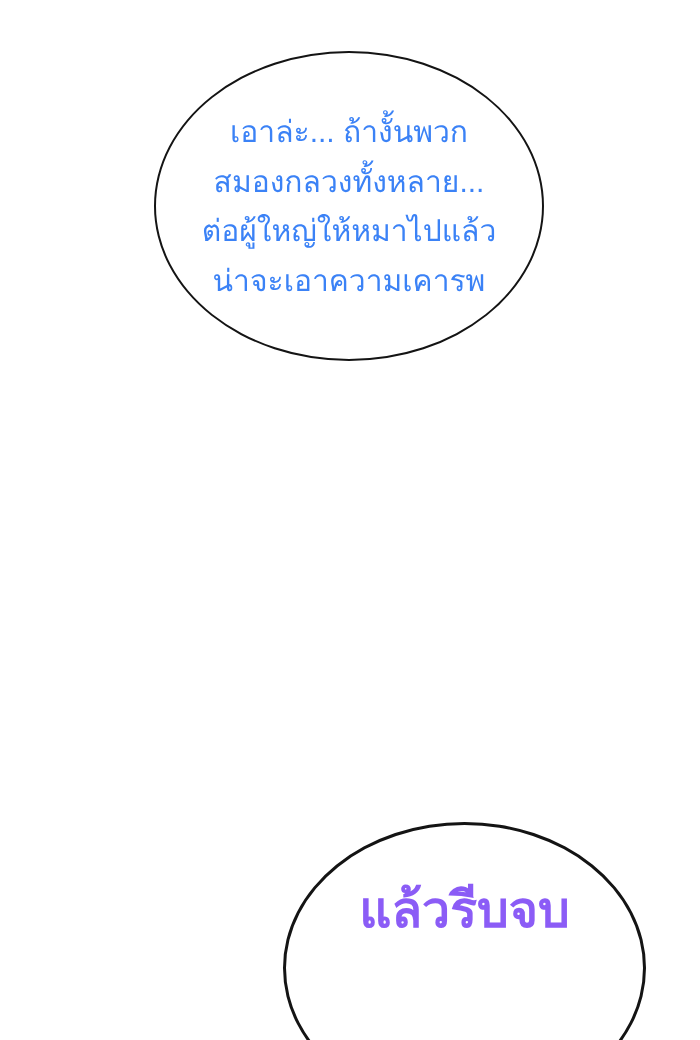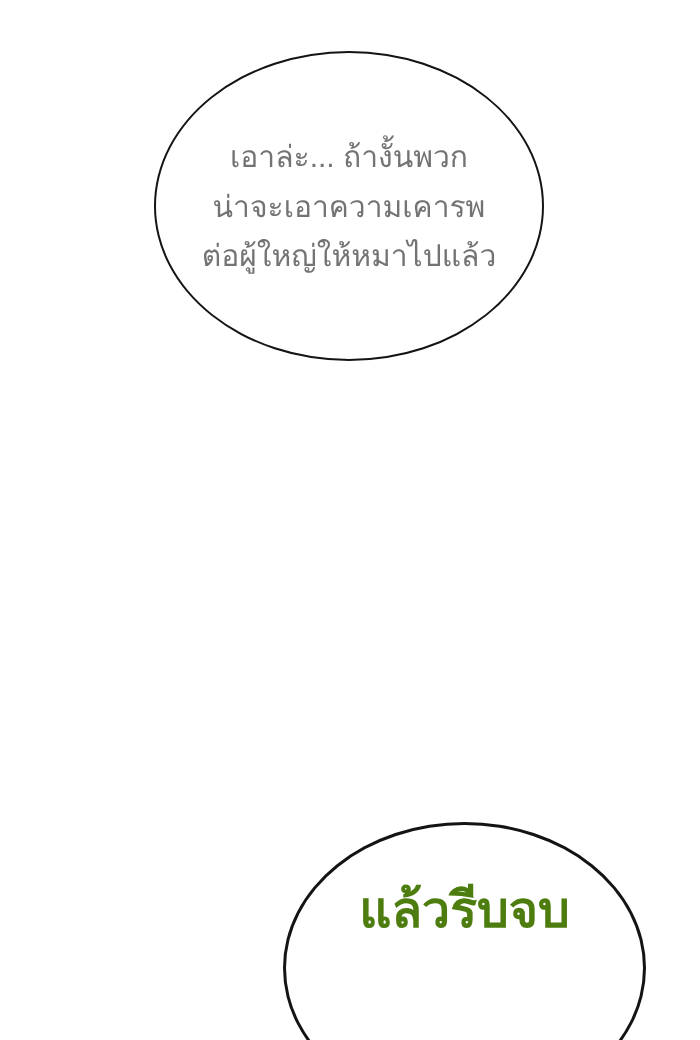--- a/index.html
+++ b/index.html
@@ -33,58 +33,59 @@
       height: 310px;
       border: 2.5px solid #141414;
     }
     .bubble-top .bubble-text {
       position: absolute;
       left: 0;
       right: 0;
       top: 50%;
       transform: translateY(-50%);
       text-align: center;
-      color: #737373;
+      color: #3b82f6;
       font-size: 30px;
       line-height: 49.5px;
       white-space: nowrap;
     }
     .bubble-bottom {
       left: 283px;
       top: 822px;
       width: 363px;
       height: 292px;
       border: 3px solid #141414;
     }
     .bubble-bottom .bubble-text {
       position: absolute;
       left: 0;
       right: 0;
       top: 44px;
       text-align: center;
-      color: #4d7c0f;
+      color: #8b5cf6;
       font-size: 50px;
       font-weight: 700;
       line-height: 82px;
       white-space: nowrap;
     }
     .line {
       display: block;
     }
   </style>
 </head>
 <body>
 
 <div class="panel">
 
   <div class="bubble bubble-top">
     <div class="bubble-text">
       <span class="line">เอาล่ะ... ถ้างั้นพวก</span>
+      <span class="line">สมองกลวงทั้งหลาย...</span>
+      <span class="line">ต่อผู้ใหญ่ให้หมาไปแล้ว</span>
       <span class="line">น่าจะเอาความเคารพ</span>
-      <span class="line">ต่อผู้ใหญ่ให้หมาไปแล้ว</span>
     </div>
   </div>
 
   <div class="bubble bubble-bottom">
     <div class="bubble-text">
       <span class="line">แล้วรีบจบ</span>
     </div>
   </div>
 
 </div>

